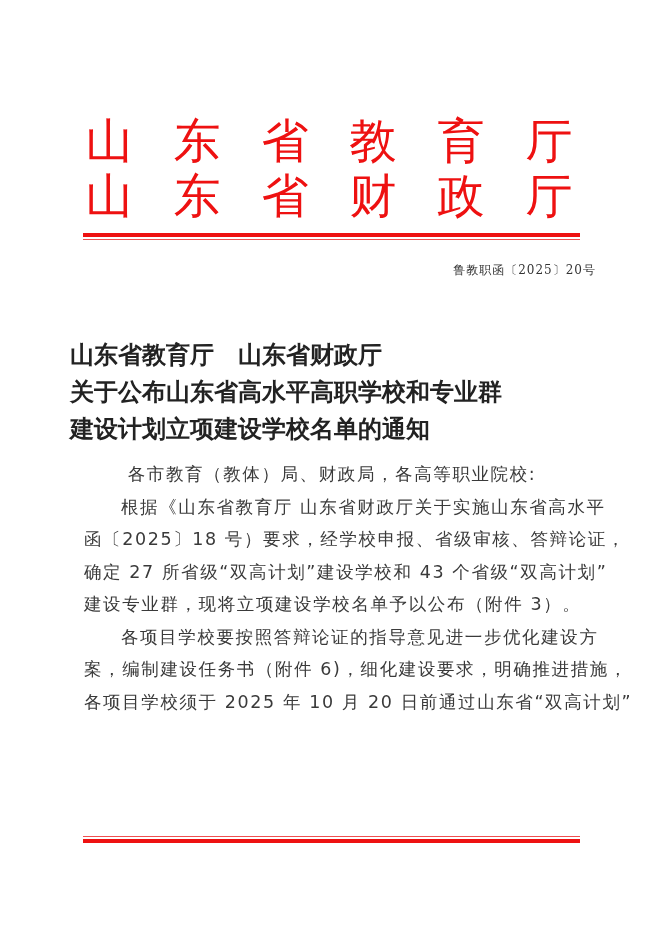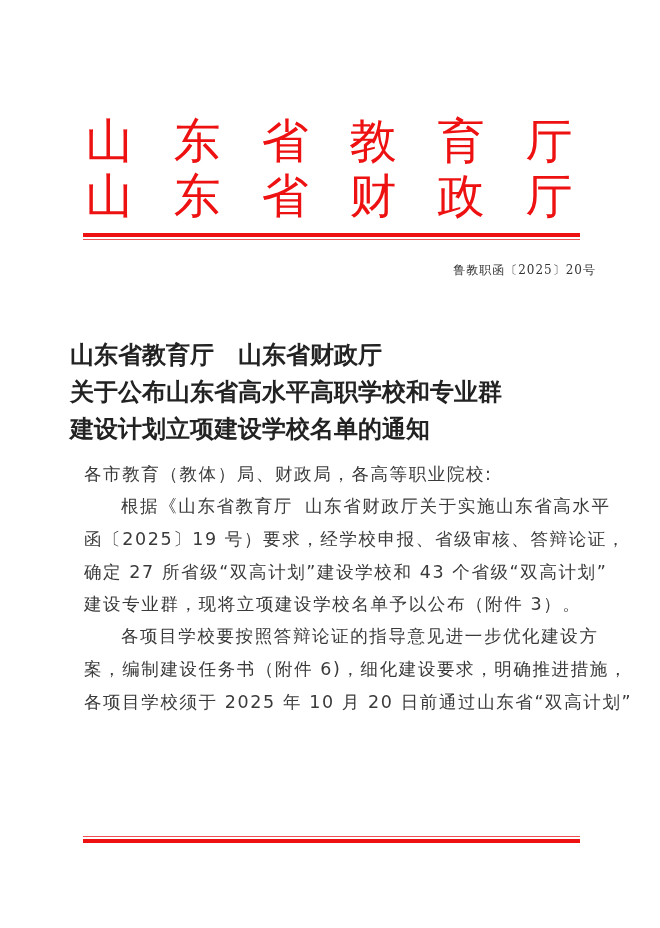--- a/index.html
+++ b/index.html
@@ -33,22 +33,22 @@
       font-family: "DejaVu Serif", "Liberation Serif", serif;
       font-weight: bold; font-size: 24px; line-height: 37px; color: #222222; text-align: left; margin-top: 20px;
     }
     .title div { white-space: nowrap; }
 
     .body {
       position: absolute; left: 84px; width: 496px; top: 458px;
       font-family: "DejaVu Sans", "Liberation Sans", sans-serif;
       font-size: 17.5px; line-height: 32.5px; color: #3a3a3a;
     }
-    .body .line { white-space: nowrap; height: 32.5px; letter-spacing: 1.6px; }
-    .body .indent { padding-left: 37px; font-family: Liberation Mono, monospace; }
+    .body .line { white-space: nowrap; height: 32.5px; letter-spacing: 1.6px; text-align: center; }
+    .body .indent { padding-left: 37px; }
   </style>
 </head>
 <body>
 
 <div class="page">
 
   <div class="masthead mh1">
     <span class="ch" style="left:0px">山</span>
     <span class="ch" style="left:88px">东</span>
     <span class="ch" style="left:176px">省</span>
@@ -72,21 +72,21 @@
 
   <div class="title">
     <div>山东省教育厅　山东省财政厅</div>
     <div>关于公布山东省高水平高职学校和专业群</div>
     <div>建设计划立项建设学校名单的通知</div>
   </div>
 
   <div class="body">
     <div class="line">各市教育（教体）局、财政局，各高等职业院校:</div>
     <div class="line indent">根据《山东省教育厅 山东省财政厅关于实施山东省高水平</div>
-    <div class="line">函〔2025〕19 号）要求，经学校申报、省级审核、答辩论证，</div>
+    <div class="line">函〔2025〕18 号）要求，经学校申报、省级审核、答辩论证，</div>
     <div class="line">确定 27 所省级“双高计划”建设学校和 43 个省级“双高计划”</div>
     <div class="line">建设专业群，现将立项建设学校名单予以公布（附件 3）。</div>
     <div class="line indent">各项目学校要按照答辩论证的指导意见进一步优化建设方</div>
     <div class="line">案，编制建设任务书（附件 6)，细化建设要求，明确推进措施，</div>
     <div class="line">各项目学校须于 2025 年 10 月 20 日前通过山东省“双高计划”</div>
   </div>
 
   <div class="redline rl-bot-thin"></div>
   <div class="redline rl-bot-thick"></div>
 </div>

